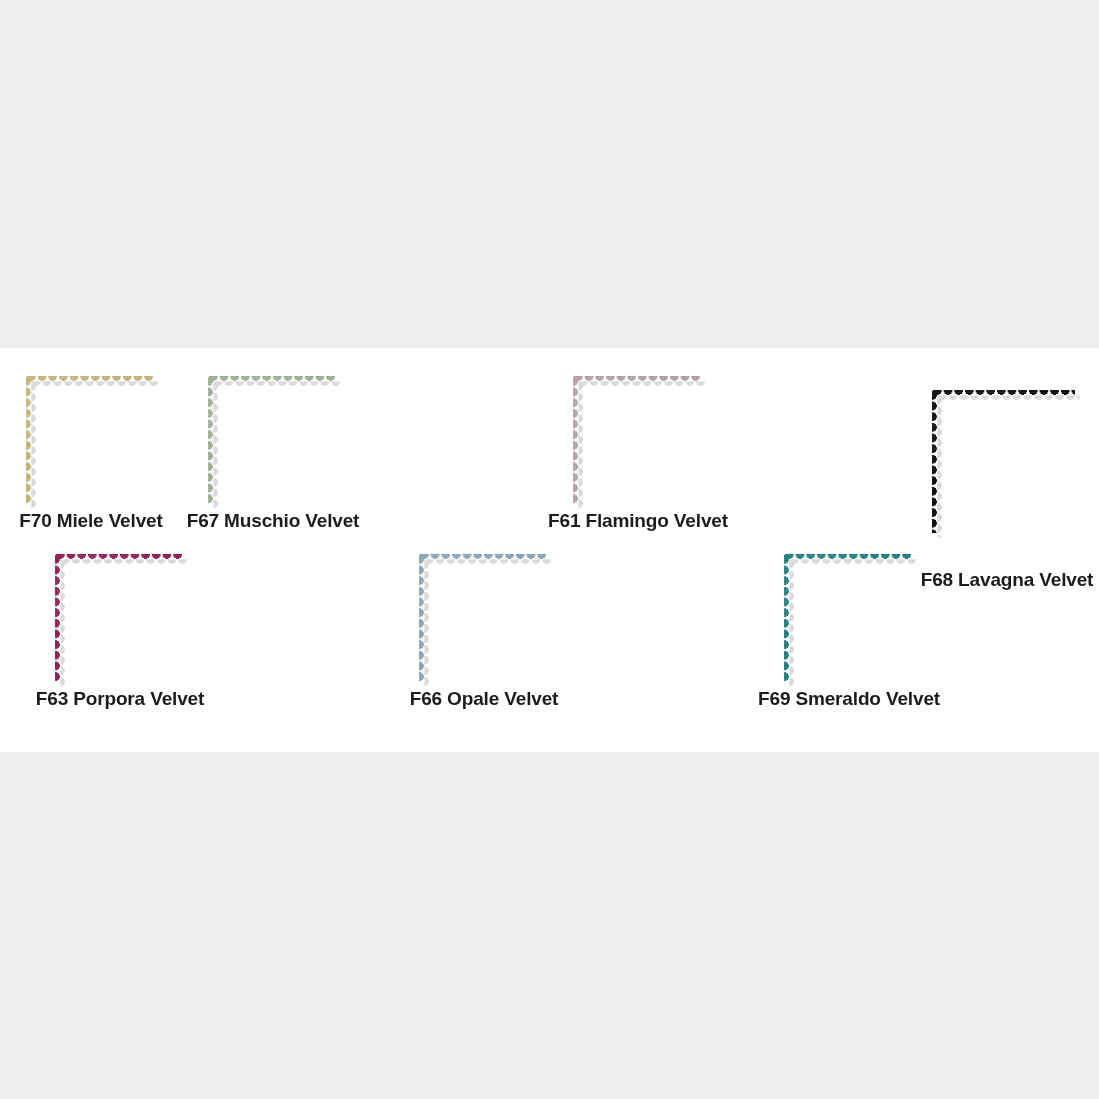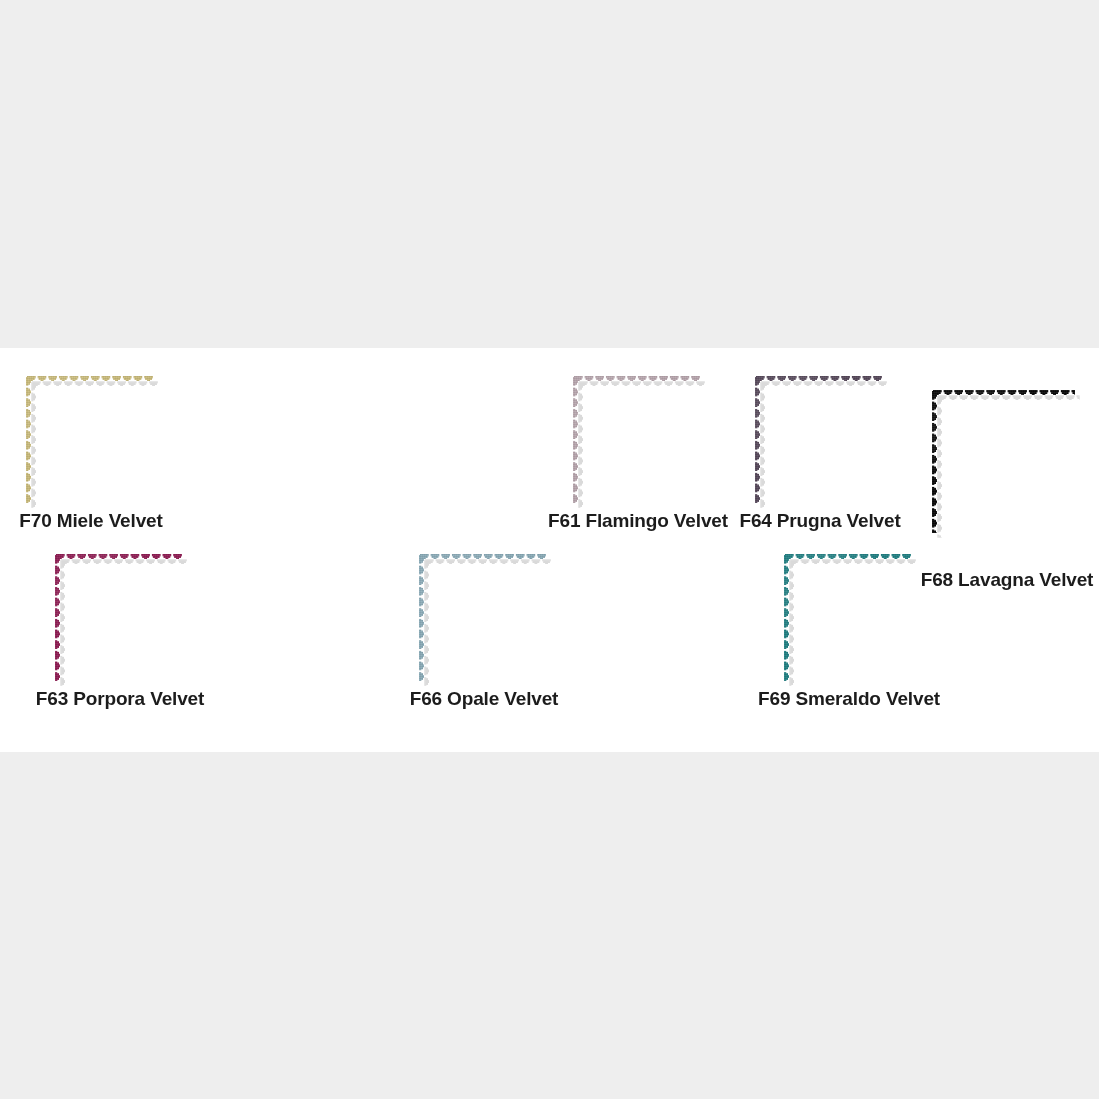--- a/index.html
+++ b/index.html
@@ -152,89 +152,89 @@
       <div class="swatch-chip-wrap">
         <div class="swatch-shadow"></div>
         <div class="swatch-chip pinked">
           <div class="chip-core" style="background-color: rgb(201, 186, 121);"></div>
             <div class="chip-weave"></div>
         </div>
       </div>
       <div class="swatch-label" style="color: rgb(28, 28, 28);">F70 Miele Velvet</div>
     </div>
 
+    <div class="swatch-cell" style="left:182px">
+      <div class="swatch-chip-wrap">
+        <div class="swatch-shadow"></div>
+        <div class="swatch-chip pinked">
+          <div class="chip-core" style="background-color: rgb(163, 179, 152);"></div>
+            <div class="chip-weave"></div>
+        </div>
+      </div>
+      <div class="swatch-label" style="color: rgb(28, 28, 28);">F67 Muschio Velvet</div>
+    </div>
 
 
     <div class="swatch-cell" style="left:547px">
       <div class="swatch-chip-wrap">
         <div class="swatch-shadow"></div>
         <div class="swatch-chip pinked">
           <div class="chip-core" style="background-color: rgb(182, 164, 172);"></div>
             <div class="chip-weave"></div>
         </div>
       </div>
       <div class="swatch-label" style="color: rgb(28, 28, 28);">F61 Flamingo Velvet</div>
     </div>
 
+
+    <div class="swatch-cell variant-large" style="left:916px">
+      <div class="swatch-chip-wrap">
+        <div class="swatch-shadow"></div>
+        <div class="swatch-chip pinked">
+          <div class="chip-core" style="background-color: rgb(6, 6, 6);"></div>
+            <div class="chip-weave"></div>
+        </div>
+      </div>
+      <div class="swatch-label" style="color: rgb(28, 28, 28); margin-top: 38px;">F68 Lavagna Velvet</div>
+    </div>
+
+  </div>
+
+  <div class="swatch-row" id="swatch-row-2">
+
+    <div class="swatch-cell" style="left:0px">
+      <div class="swatch-chip-wrap">
+        <div class="swatch-shadow"></div>
+        <div class="swatch-chip pinked">
+          <div class="chip-core" style="background-color: rgb(142, 27, 82);"></div>
+            <div class="chip-weave"></div>
+        </div>
+      </div>
+      <div class="swatch-label" style="color: rgb(28, 28, 28);">F63 Porpora Velvet</div>
+    </div>
+
+
+    <div class="swatch-cell" style="left:364px">
+      <div class="swatch-chip-wrap">
+        <div class="swatch-shadow"></div>
+        <div class="swatch-chip pinked">
+          <div class="chip-core" style="background-color: rgb(136, 169, 182);"></div>
+            <div class="chip-weave"></div>
+        </div>
+      </div>
+      <div class="swatch-label" style="color: rgb(28, 28, 28);">F66 Opale Velvet</div>
+    </div>
+
+
     <div class="swatch-cell" style="left:729px">
       <div class="swatch-chip-wrap">
         <div class="swatch-shadow"></div>
         <div class="swatch-chip pinked">
-          <div class="chip-core" style="background-color: rgb(85, 71, 89);"></div>
-            <div class="chip-weave"></div>
-        </div>
-      </div>
-      <div class="swatch-label" style="color: rgb(28, 28, 28);">F64 Prugna Velvet</div>
-    </div>
-
-    <div class="swatch-cell variant-large" style="left:916px">
-      <div class="swatch-chip-wrap">
-        <div class="swatch-shadow"></div>
-        <div class="swatch-chip pinked">
-          <div class="chip-core" style="background-color: rgb(6, 6, 6);"></div>
-            <div class="chip-weave"></div>
-        </div>
-      </div>
-      <div class="swatch-label" style="color: rgb(28, 28, 28); margin-top: 38px;">F68 Lavagna Velvet</div>
+          <div class="chip-core" style="background-color: rgb(31, 127, 130);"></div>
+            <div class="chip-weave"></div>
+        </div>
+      </div>
+      <div class="swatch-label" style="color: rgb(28, 28, 28);">F69 Smeraldo Velvet</div>
     </div>
 
   </div>
 
-  <div class="swatch-row" id="swatch-row-2">
-
-    <div class="swatch-cell" style="left:0px">
-      <div class="swatch-chip-wrap">
-        <div class="swatch-shadow"></div>
-        <div class="swatch-chip pinked">
-          <div class="chip-core" style="background-color: rgb(142, 27, 82);"></div>
-            <div class="chip-weave"></div>
-        </div>
-      </div>
-      <div class="swatch-label" style="color: rgb(28, 28, 28);">F63 Porpora Velvet</div>
-    </div>
-
-
-    <div class="swatch-cell" style="left:364px">
-      <div class="swatch-chip-wrap">
-        <div class="swatch-shadow"></div>
-        <div class="swatch-chip pinked">
-          <div class="chip-core" style="background-color: rgb(136, 169, 182);"></div>
-            <div class="chip-weave"></div>
-        </div>
-      </div>
-      <div class="swatch-label" style="color: rgb(28, 28, 28);">F66 Opale Velvet</div>
-    </div>
-
-
-    <div class="swatch-cell" style="left:729px">
-      <div class="swatch-chip-wrap">
-        <div class="swatch-shadow"></div>
-        <div class="swatch-chip pinked">
-          <div class="chip-core" style="background-color: rgb(31, 127, 130);"></div>
-            <div class="chip-weave"></div>
-        </div>
-      </div>
-      <div class="swatch-label" style="color: rgb(28, 28, 28);">F69 Smeraldo Velvet</div>
-    </div>
-
-  </div>
-
 </div>
 
 </body></html>

